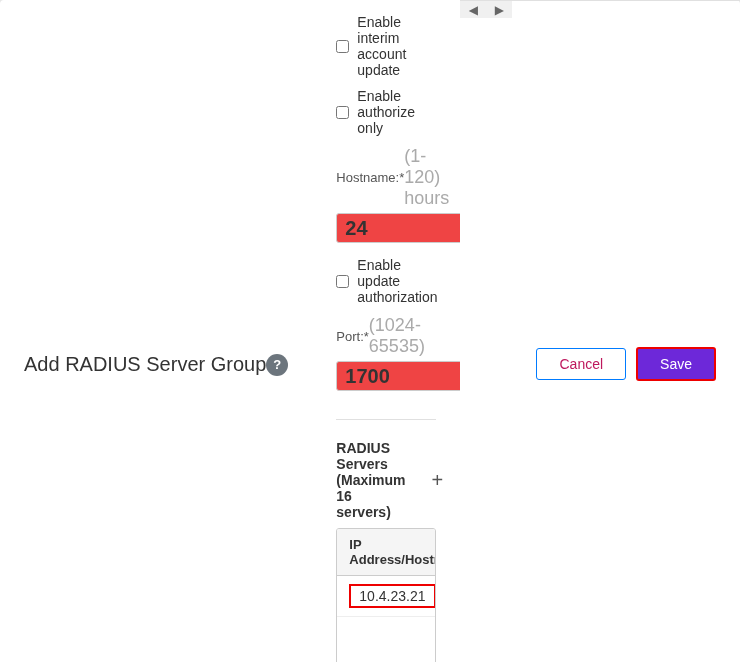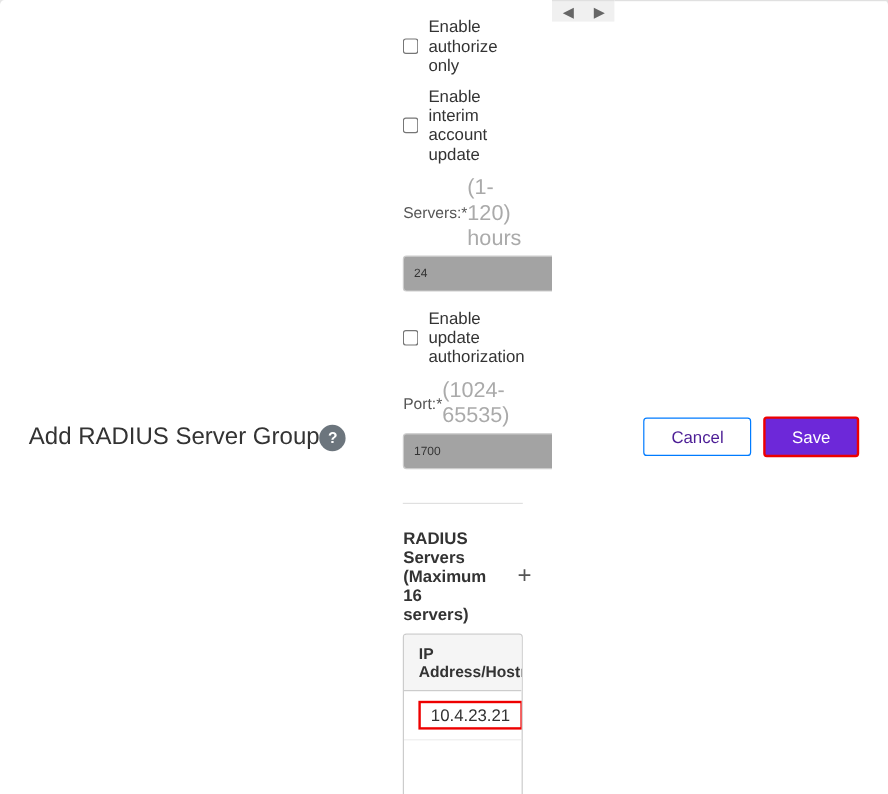--- a/index.html
+++ b/index.html
@@ -86,23 +86,24 @@
     .field-hint {
       color: #aaa;
       font-size: 18px;
     }
     .field-input {
       width: 200px;
       height: 30px;
       border: 1px solid #ccc;
       border-radius: 3px;
       padding: 4px 8px;
-      font-size: 10px;
-      color: #333;
-      background: #a3a3a3;
+      font-size: 20px;
+      color: #333;
+      background: #ef4444;
+      font-weight: bold;
     }
     .section-divider {
       border: none;
       border-top: 1px solid #e0e0e0;
       margin: 8px 0;
     }
     .radius-servers-header {
       display: flex;
       align-items: center;
       justify-content: space-between;
@@ -225,21 +226,21 @@
     .btn {
       padding: 7px 22px;
       border-radius: 3px;
       font-size: 14px;
       cursor: pointer;
       border: 1px solid;
     }
     .btn-cancel {
       background: #fff;
       border-color: #007bff;
-      color: #4c1d95;
+      color: #be185d;
     }
     .btn-save {
       background: #6d28d9;
       border: 2px solid #e00;
       color: #fff;
     }
     
     .icon-pencil {
       display: inline-block;
       width: 16px;
@@ -259,31 +260,31 @@
   <div class="dialog-header">
     <h2 class="dialog-title">Add RADIUS Server Group</h2>
     <div class="help-icon">?</div>
   </div>
 
   <div class="dialog-body">
 
     <div class="section">
       <div class="checkbox-row">
         <input type="checkbox" style="">
-        <span class="checkbox-label">Enable authorize only</span>
+        <span class="checkbox-label">Enable interim account update</span>
       </div>
 
       <div class="checkbox-row">
         <input type="checkbox" style="">
-        <span class="checkbox-label">Enable interim account update</span>
+        <span class="checkbox-label">Enable authorize only</span>
       </div>
 
       <div class="field-group">
         <div class="field-label-row">
-          <span class="field-label">Servers:*</span>
+          <span class="field-label">Hostname:*</span>
           <span class="field-hint">(1-120) hours</span>
         </div>
         <input type="text" class="field-input" value="24" style="">
       </div>
 
       <div class="checkbox-row">
         <input type="checkbox" style="">
         <span class="checkbox-label">Enable update authorization</span>
       </div>
 

